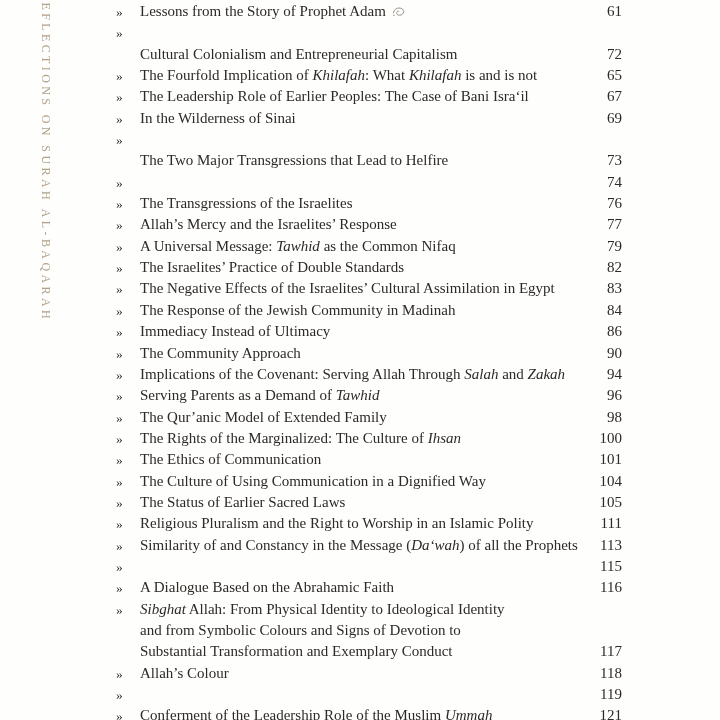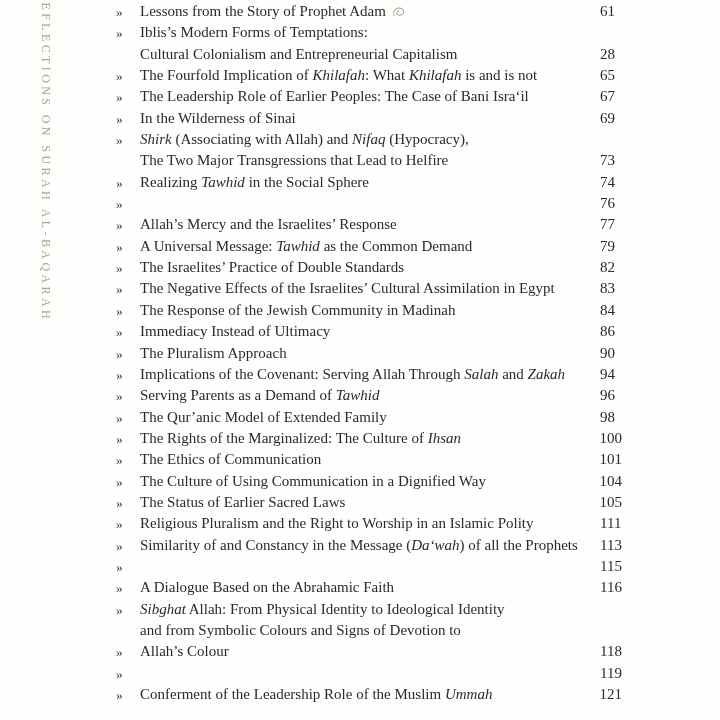--- a/index.html
+++ b/index.html
@@ -50,20 +50,21 @@
     color: #2d2926;
   }
   .title {
     flex: 0 0 auto;
   }
   .spacer {
     flex: 1 1 auto;
   }
   .pg {
     flex: 0 0 auto;
+    text-align: right;
     min-width: 22px;
   }
   .it {
     font-style: italic;
   }
   .honorific {
     display: inline-block;
     margin-left: 2px;
     position: relative;
     top: 1px;
@@ -79,29 +80,28 @@
         <span class="bullet">»</span>
         <span class="title"><span>Lessons from the Story of Prophet Adam </span><span class="honorific"><svg width="13" height="11" viewBox="0 0 13 11">
               <path d="M1.3 7.2 C2 3.6 4.6 2 6.8 2 C9.8 2 11.6 3.4 11.6 5.6 C11.6 8 9.6 9.2 7.4 9.2 C5.4 9.2 4.3 8 4.7 6.4 C5 5.3 6.1 4.9 7.1 5.3" fill="none" stroke="#9a948a" stroke-width="1"></path>
               <circle cx="1.9" cy="9.3" r="0.8" fill="#9a948a"></circle>
             </svg></span></span>
         <span class="spacer"></span>
         <span class="pg">61</span>
       </div>
       <div class="toc-row">
         <span class="bullet">»</span>
-        <span class="title"><span>Iblis’s Modern Forms of Temptations:</span></span>
         <span class="spacer"></span>
         <span class="pg"></span>
       </div>
       <div class="toc-row">
         <span class="bullet"></span>
         <span class="title"><span>Cultural Colonialism and Entrepreneurial Capitalism</span></span>
         <span class="spacer"></span>
-        <span class="pg">28</span>
+        <span class="pg">72</span>
       </div>
       <div class="toc-row">
         <span class="bullet">»</span>
         <span class="title"><span>The Fourfold Implication of </span><span class="it">Khilafah</span><span>: What </span><span class="it">Khilafah</span><span> is and is not</span></span>
         <span class="spacer"></span>
         <span class="pg">65</span>
       </div>
       <div class="toc-row">
         <span class="bullet">»</span>
         <span class="title"><span>The Leadership Role of Earlier Peoples: The Case of Bani Isra‘il</span></span>
@@ -109,50 +109,49 @@
         <span class="pg">67</span>
       </div>
       <div class="toc-row">
         <span class="bullet">»</span>
         <span class="title"><span>In the Wilderness of Sinai</span></span>
         <span class="spacer"></span>
         <span class="pg">69</span>
       </div>
       <div class="toc-row">
         <span class="bullet">»</span>
-        <span class="title"><span class="it">Shirk</span><span> (Associating with Allah) and </span><span class="it">Nifaq</span><span> (Hypocracy),</span></span>
         <span class="spacer"></span>
         <span class="pg"></span>
       </div>
       <div class="toc-row">
         <span class="bullet"></span>
         <span class="title"><span>The Two Major Transgressions that Lead to Helfire</span></span>
         <span class="spacer"></span>
         <span class="pg">73</span>
       </div>
       <div class="toc-row">
         <span class="bullet">»</span>
-        <span class="title"><span>Realizing </span><span class="it">Tawhid</span><span> in the Social Sphere</span></span>
         <span class="spacer"></span>
         <span class="pg">74</span>
       </div>
       <div class="toc-row">
         <span class="bullet">»</span>
+        <span class="title"><span>The Transgressions of the Israelites</span></span>
         <span class="spacer"></span>
         <span class="pg">76</span>
       </div>
       <div class="toc-row">
         <span class="bullet">»</span>
         <span class="title"><span>Allah’s Mercy and the Israelites’ Response</span></span>
         <span class="spacer"></span>
         <span class="pg">77</span>
       </div>
       <div class="toc-row">
         <span class="bullet">»</span>
-        <span class="title"><span>A Universal Message: </span><span class="it">Tawhid</span><span> as the Common Demand</span></span>
+        <span class="title"><span>A Universal Message: </span><span class="it">Tawhid</span><span> as the Common Nifaq</span></span>
         <span class="spacer"></span>
         <span class="pg">79</span>
       </div>
       <div class="toc-row">
         <span class="bullet">»</span>
         <span class="title"><span>The Israelites’ Practice of Double Standards</span></span>
         <span class="spacer"></span>
         <span class="pg">82</span>
       </div>
       <div class="toc-row">
@@ -168,21 +167,21 @@
         <span class="pg">84</span>
       </div>
       <div class="toc-row">
         <span class="bullet">»</span>
         <span class="title"><span>Immediacy Instead of Ultimacy</span></span>
         <span class="spacer"></span>
         <span class="pg">86</span>
       </div>
       <div class="toc-row">
         <span class="bullet">»</span>
-        <span class="title"><span>The Pluralism Approach</span></span>
+        <span class="title"><span>The Community Approach</span></span>
         <span class="spacer"></span>
         <span class="pg">90</span>
       </div>
       <div class="toc-row">
         <span class="bullet">»</span>
         <span class="title"><span>Implications of the Covenant: Serving Allah Through </span><span class="it">Salah</span><span> and </span><span class="it">Zakah</span></span>
         <span class="spacer"></span>
         <span class="pg">94</span>
       </div>
       <div class="toc-row">
@@ -248,20 +247,26 @@
         <span class="bullet">»</span>
         <span class="title"><span class="it">Sibghat</span><span> Allah: From Physical Identity to Ideological Identity</span></span>
         <span class="spacer"></span>
         <span class="pg"></span>
       </div>
       <div class="toc-row">
         <span class="bullet"></span>
         <span class="title"><span>and from Symbolic Colours and Signs of Devotion to</span></span>
         <span class="spacer"></span>
         <span class="pg"></span>
+      </div>
+      <div class="toc-row">
+        <span class="bullet"></span>
+        <span class="title"><span>Substantial Transformation and Exemplary Conduct</span></span>
+        <span class="spacer"></span>
+        <span class="pg">117</span>
       </div>
       <div class="toc-row">
         <span class="bullet">»</span>
         <span class="title"><span>Allah’s Colour</span></span>
         <span class="spacer"></span>
         <span class="pg">118</span>
       </div>
       <div class="toc-row">
         <span class="bullet">»</span>
         <span class="spacer"></span>

